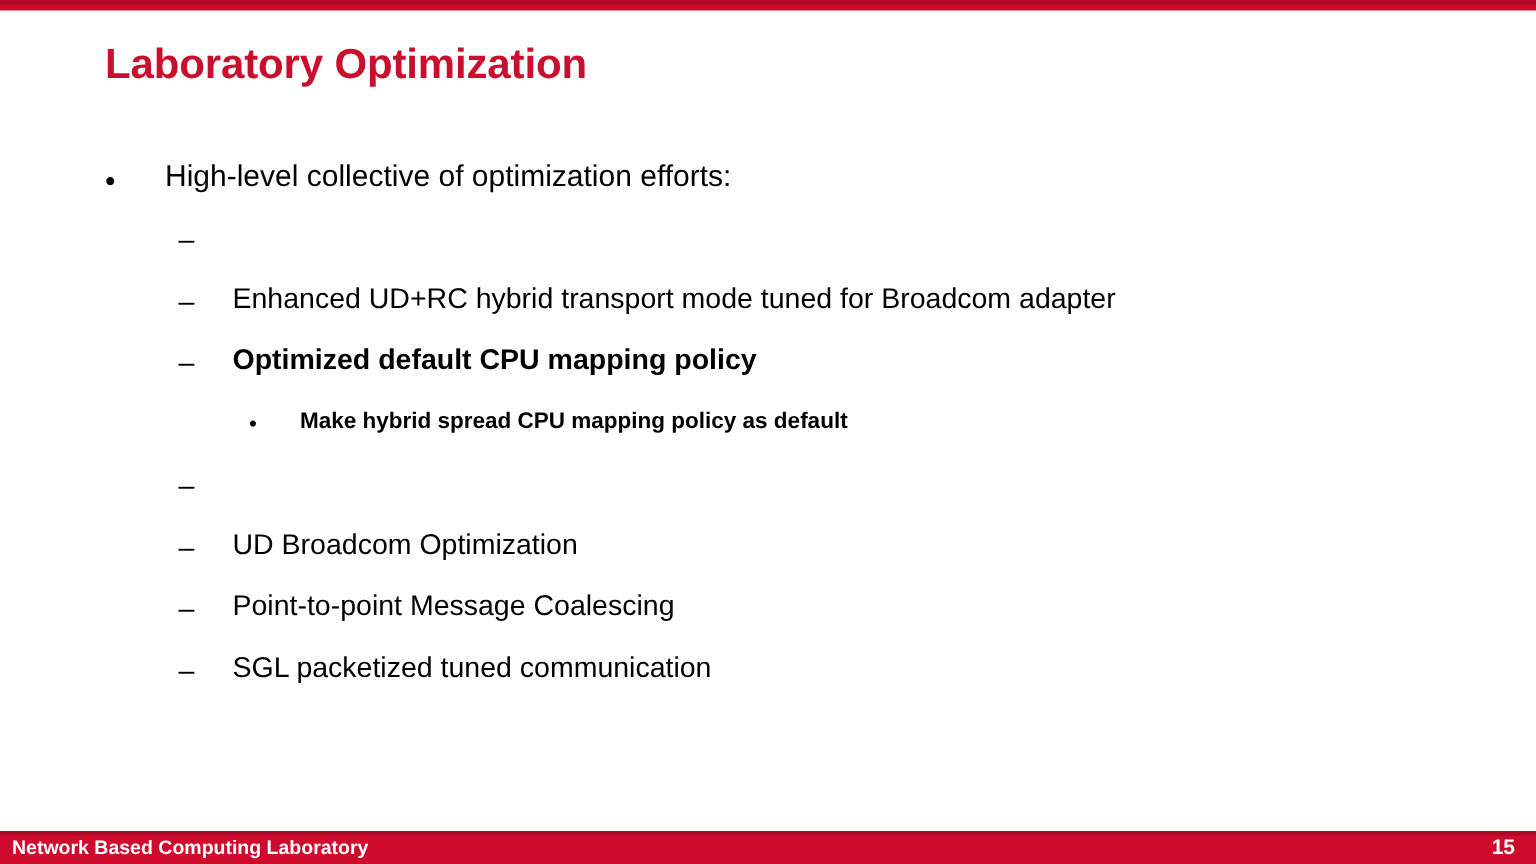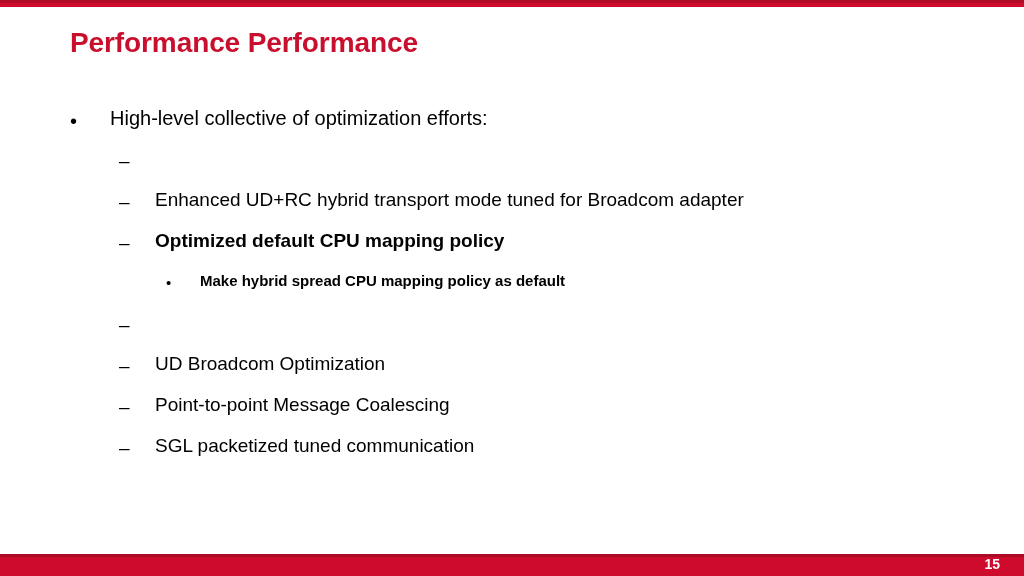--- a/index.html
+++ b/index.html
@@ -115,35 +115,35 @@
     top: 5px;
     width: 1024px;
     text-align: center;
     font-size: 16px;
     font-weight: bold;
     color: #ffffff;
     margin-top: 44px;
   }
   .footer-right {
     position: absolute;
-    right: 24px;
+    right: 14px;
     top: 2px;
     font-size: 14px;
     font-weight: bold;
     color: #ffffff;
   }
 </style>
 </head>
 <body>
 
 <div class="top-bar">
   <div class="top-bar-shade"></div>
 </div>
 
-<div class="slide-title">Performance Performance</div>
+<div class="slide-title">Laboratory Optimization</div>
 
 <div class="body">
     <div class="bullet-row lvl1">
       <span class="bullet-mark">•</span>
       <span class="bullet-text">High-level collective of optimization efforts:</span>
     </div>
     <div class="bullet-row lvl2">
       <span class="bullet-mark">–</span>
     </div>
     <div class="bullet-row lvl2">
@@ -170,15 +170,16 @@
       <span class="bullet-text">Point-to-point Message Coalescing</span>
     </div>
     <div class="bullet-row lvl2">
       <span class="bullet-mark">–</span>
       <span class="bullet-text">SGL packetized tuned communication</span>
     </div>
   </div>
 
 <div class="footer">
   <div class="footer-shade"></div>
+  <div class="footer-left">Network Based Computing Laboratory</div>
   <div class="footer-center">SC’23</div>
   <div class="footer-right">15</div>
 </div>
 
 </body></html>

